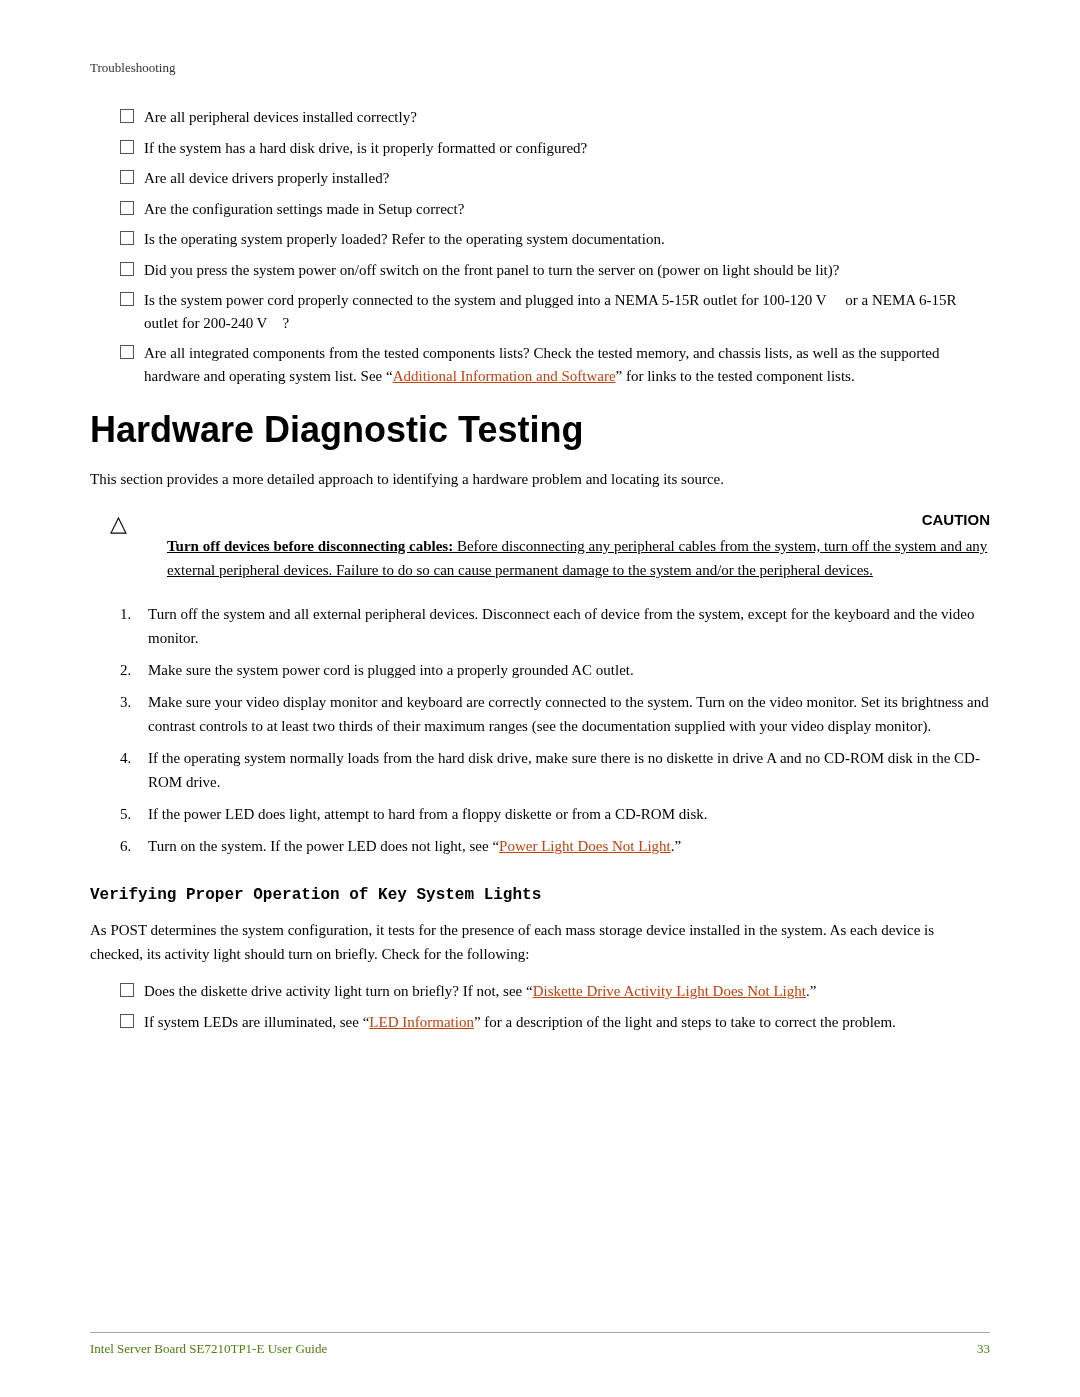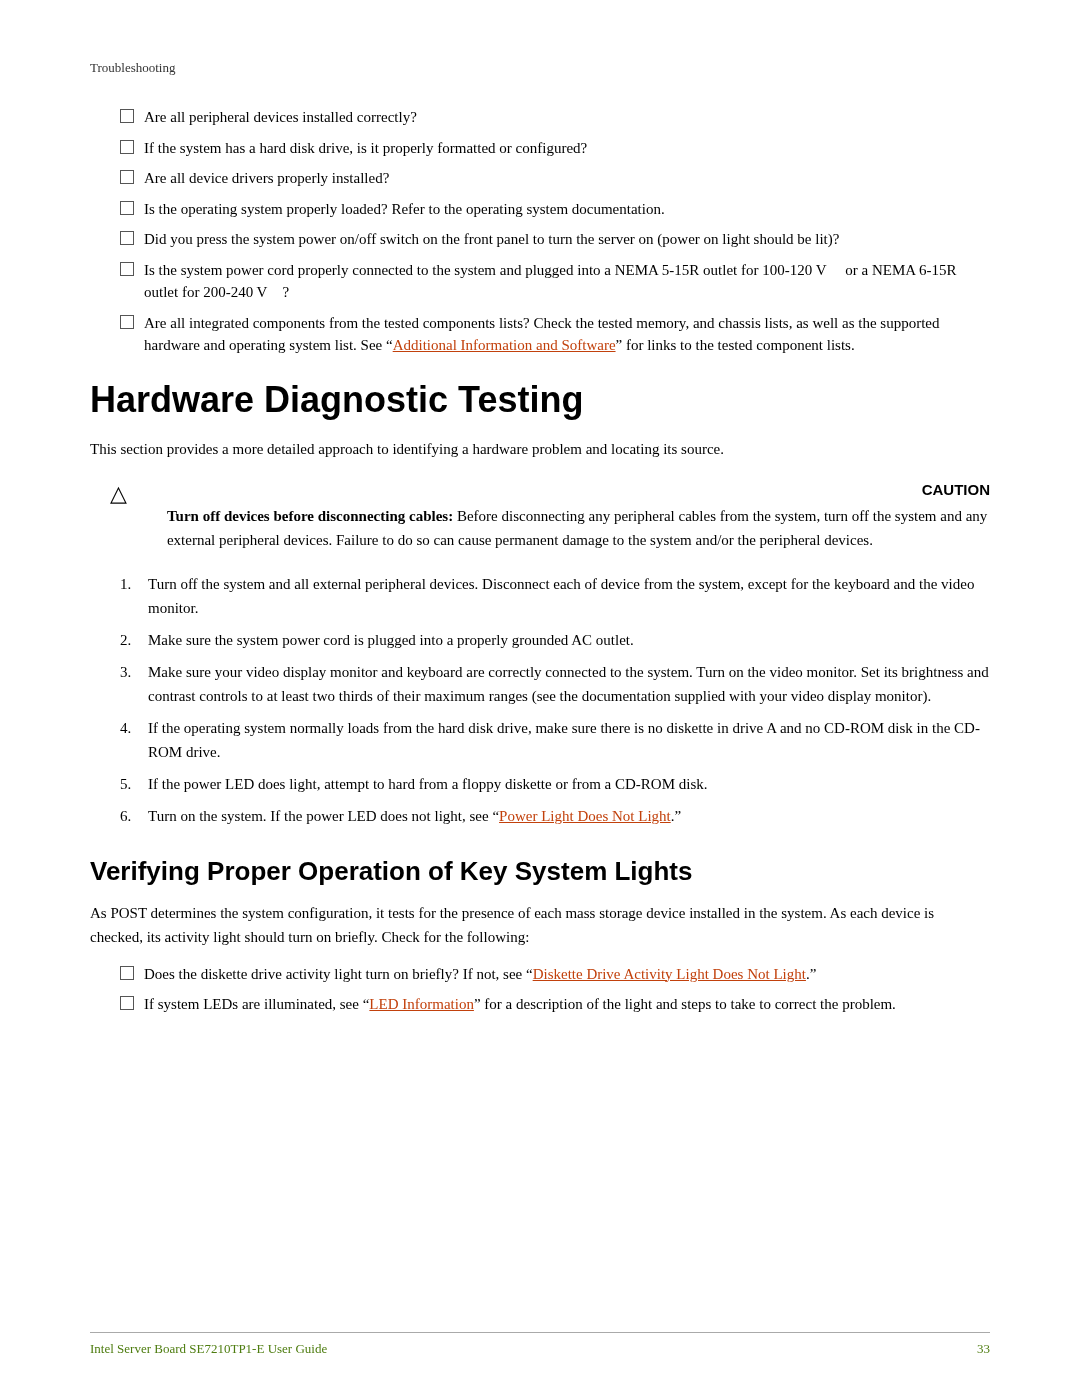--- a/index.html
+++ b/index.html
@@ -49,22 +49,22 @@
       text-decoration: underline;
     }
     h1.section-title {
       font-family: Arial, Helvetica, sans-serif;
       font-size: 36px;
       font-weight: bold;
       margin: 22px 0 16px 0;
       border-bottom: none;
     }
     h2.subsection-title {
-      font-family: Liberation Sans, sans-serif;
-      font-size: 26px;
+      font-family: Liberation Mono, monospace;
+      font-size: 16px;
       font-weight: bold;
       margin: 28px 0 14px 0;
     }
     .section-intro {
       margin-bottom: 16px;
       line-height: 1.6;
     }
     .caution-box {
       display: flex;
       align-items: flex-start;
@@ -84,20 +84,21 @@
       font-family: Arial, Helvetica, sans-serif;
       font-weight: bold;
       font-size: 15px;
       display: block;
       margin-bottom: 6px;
       text-align: right;
     }
     .caution-text {
       line-height: 1.6;
       margin-left: 30px;
+      text-decoration: underline;
     }
     .caution-text strong {
       font-weight: bold;
     }
     .ordered-list {
       list-style: none;
       counter-reset: ol-counter;
       margin: 0 0 16px 30px;
     }
     .ordered-list li {
@@ -141,20 +142,24 @@
       <span class="chk"></span>
       <span>Are all peripheral devices installed correctly?</span>
     </li>
     <li>
       <span class="chk"></span>
       <span>If the system has a hard disk drive, is it properly formatted or configured?</span>
     </li>
     <li>
       <span class="chk"></span>
       <span>Are all device drivers properly installed?</span>
+    </li>
+    <li>
+      <span class="chk"></span>
+      <span>Are the configuration settings made in Setup correct?</span>
     </li>
     <li>
       <span class="chk"></span>
       <span>Is the operating system properly loaded?  Refer to the operating system documentation.</span>
     </li>
     <li>
       <span class="chk"></span>
       <span>Did you press the system power on/off switch on the front panel to turn the server on (power on light should be lit)?</span>
     </li>
     <li>

